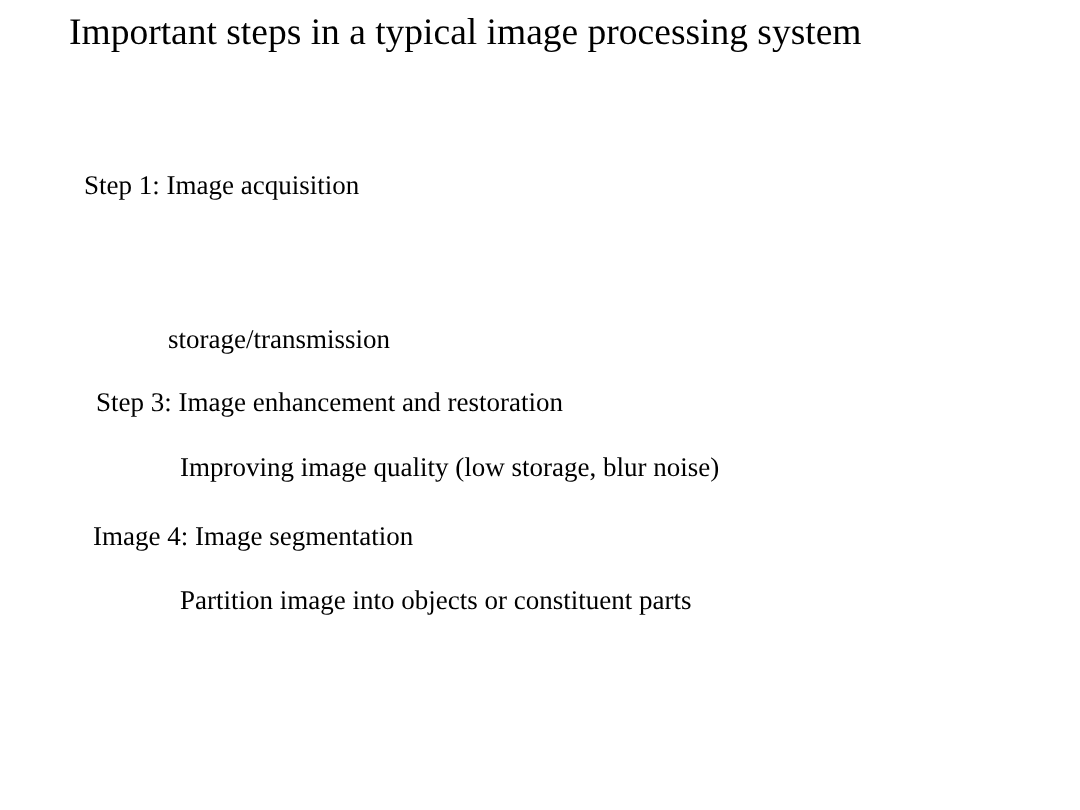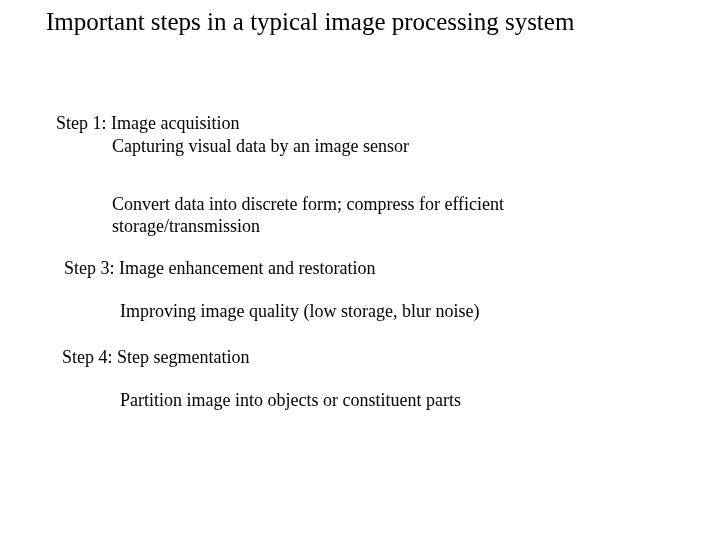--- a/index.html
+++ b/index.html
@@ -65,26 +65,25 @@
       padding-left: 56px;
     }
   </style>
 </head>
 <body>
 
 <div class="title">Important steps in a typical image processing system</div>
 
 <div class="step-block step1">
   <span>Step 1: Image acquisition</span><br>
-  <span class="indent">Capturing visual data by an image sensor</span>
 </div>
 
 <div class="step-block step2">
   <br>
-  <span class="indent">Convert data into discrete form; compress for efficient</span><br>
+  <br>
   <span class="indent">storage/transmission</span>
 </div>
 
 <div class="step3-heading">Step 3: Image enhancement and restoration</div>
 <div class="step3-desc">Improving image quality (low storage, blur noise)</div>
 
-<div class="step4-heading">Step 4: Step segmentation</div>
+<div class="step4-heading">Image 4: Image segmentation</div>
 <div class="step4-desc">Partition image into objects or constituent parts</div>
 
 </body></html>

